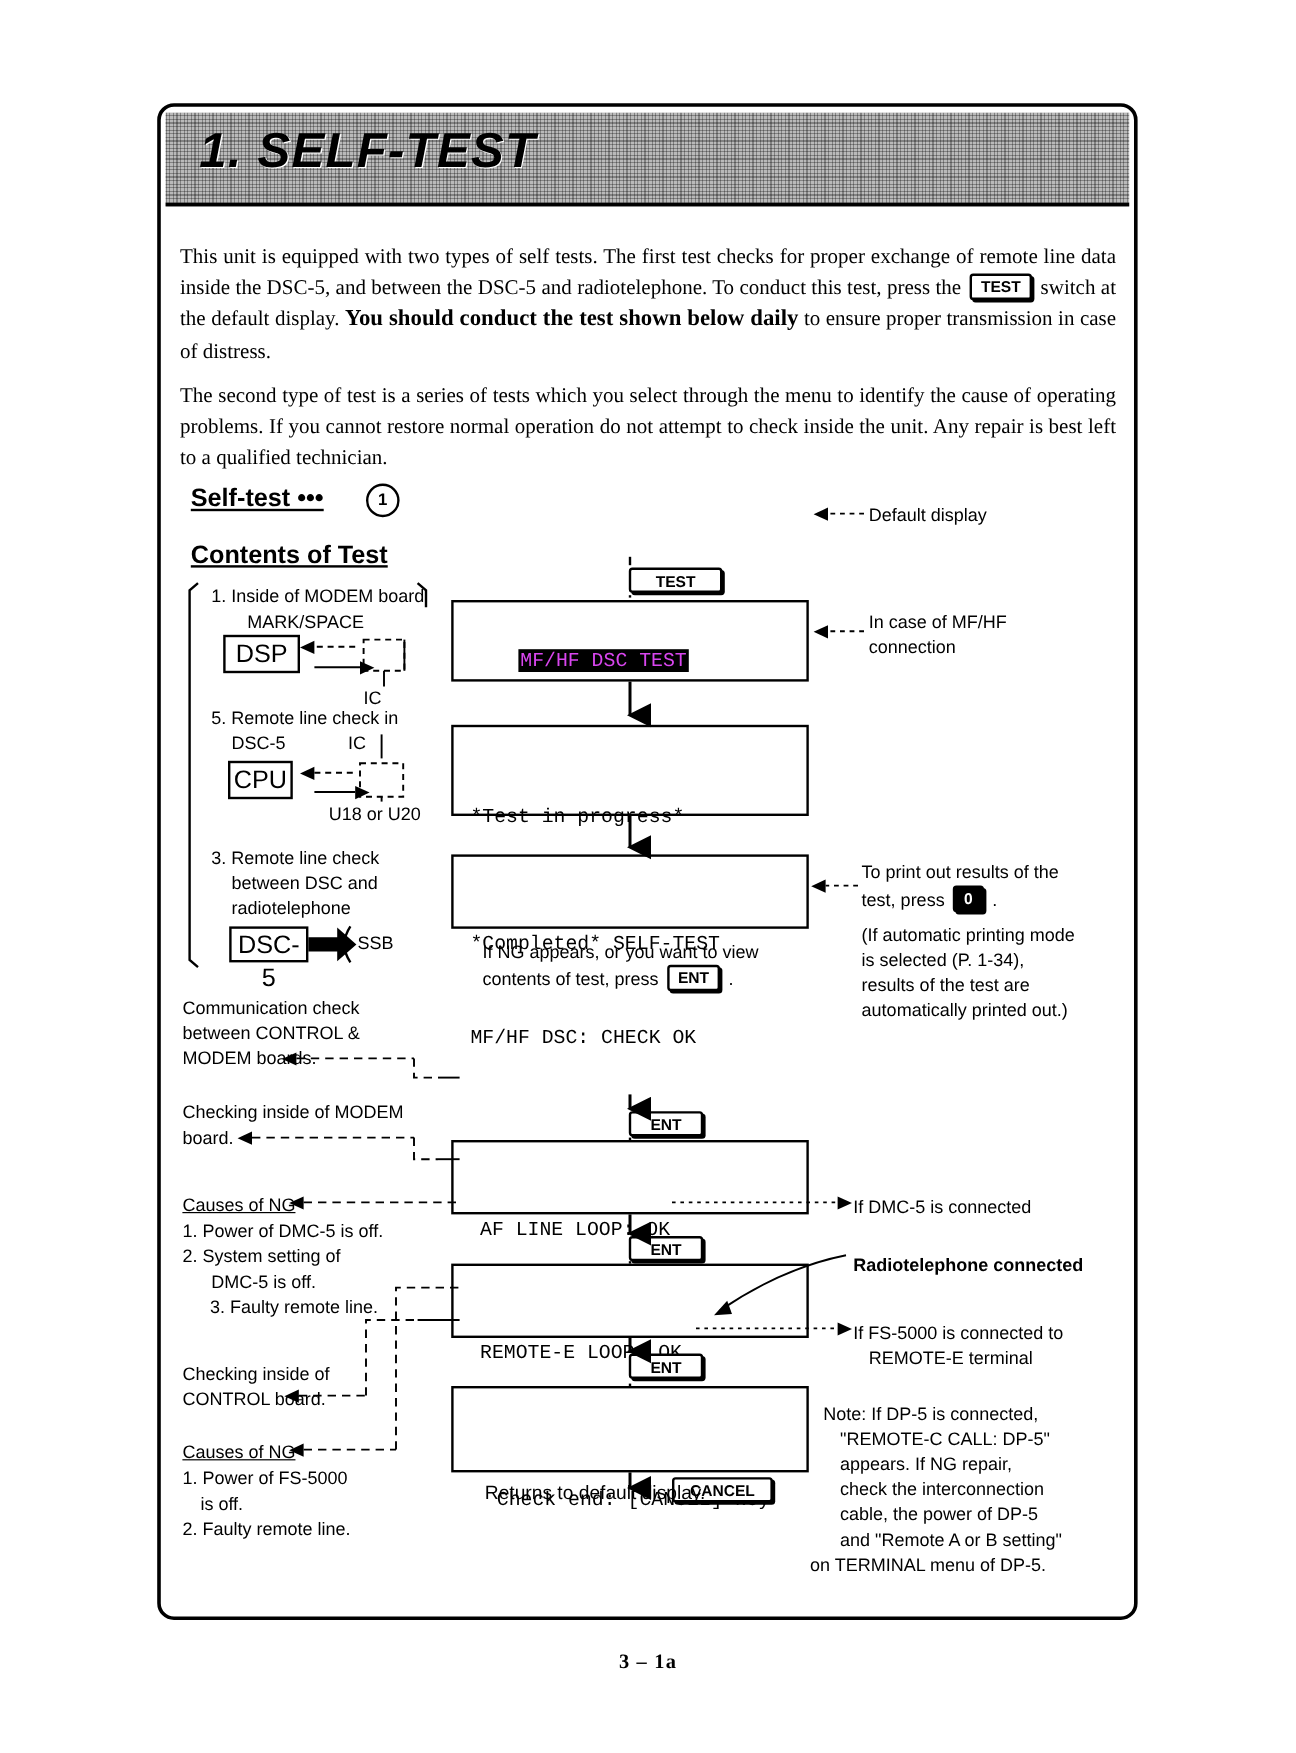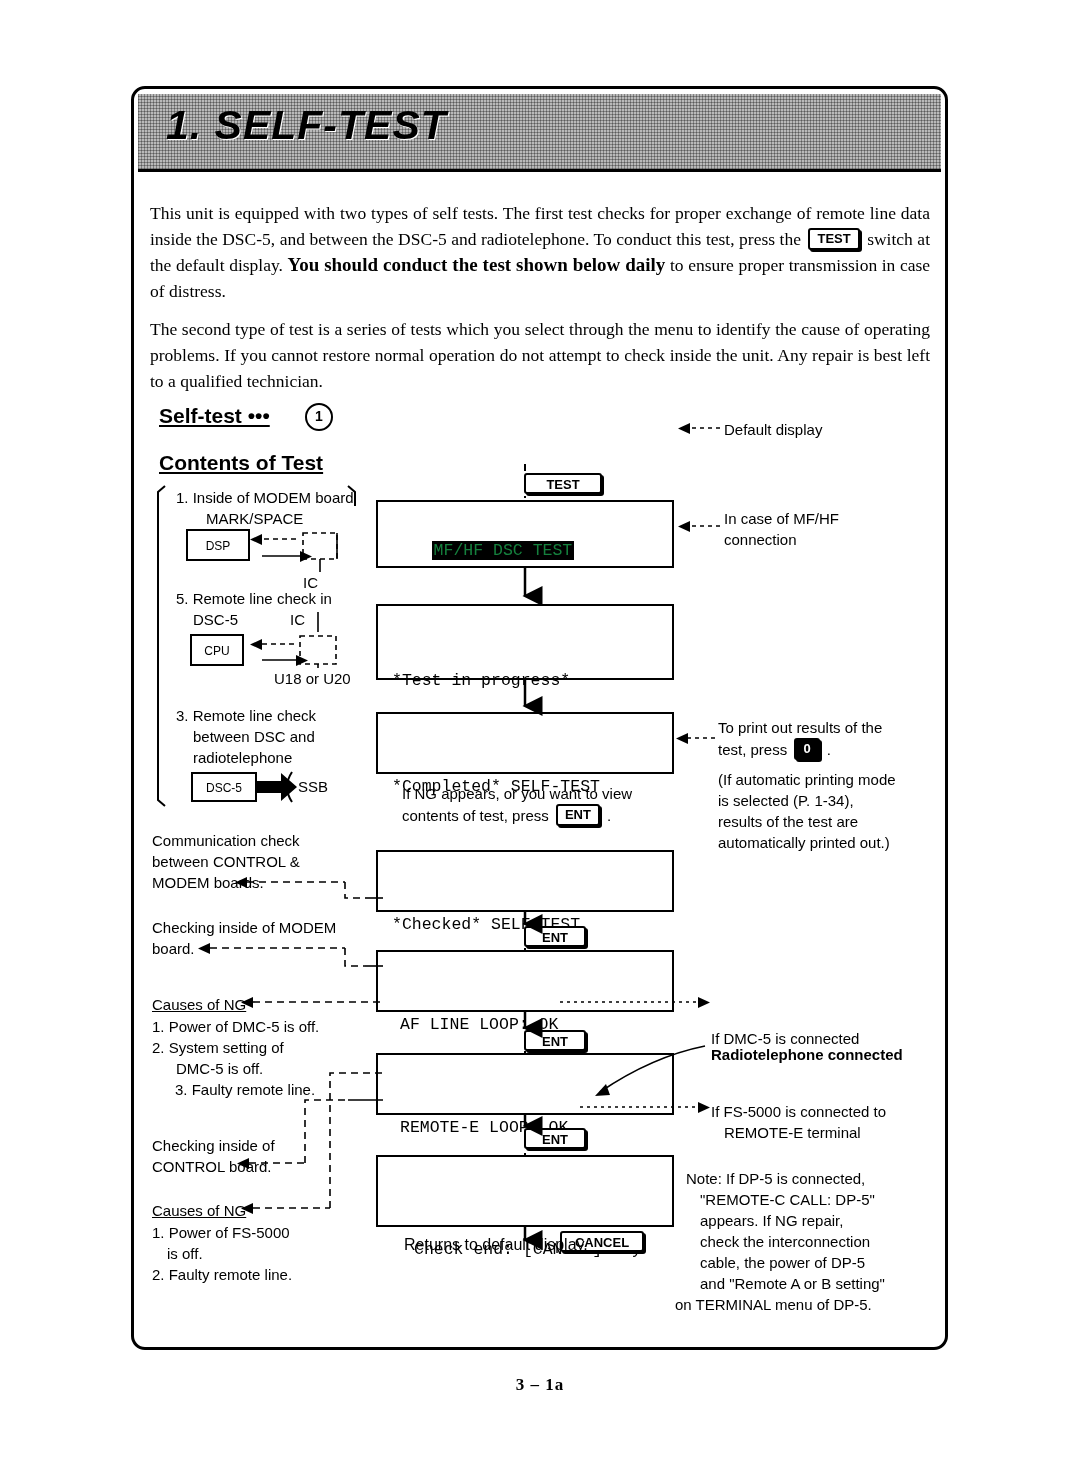--- a/index.html
+++ b/index.html
@@ -106,21 +106,21 @@
     background: #fff;
     box-sizing: border-box;
     font-family: "Liberation Mono", monospace;
     font-size: 16.5px;
     line-height: 26px;
     padding: 10px 14px;
     white-space: pre;
   }
   .lcd .inv {
     background: #000;
-    color: #15803d;
+    color: #d946ef;
     padding: 0 2px;
   }
   .cursor {
     display: inline-block;
     width: 9px; height: 15px;
     background: #000;
     vertical-align: -2px;
   }
   
   .flowkey {
@@ -137,21 +137,21 @@
     height: 21px;
     box-sizing: border-box;
   }
   
   .simplebox {
     position: absolute;
     border: 2px solid #000;
     background: #fff;
     box-sizing: border-box;
     font-family: "Liberation Sans", sans-serif;
-    font-size: 12px;
+    font-size: 21px;
     text-align: center;
     color: #000;
   }
   svg.overlay {
     position: absolute;
     left: 0; top: 0;
     width: 1080px; height: 1461px;
     pointer-events: none;
   }
   .footer {
@@ -239,24 +239,20 @@
   <div class="lcd" style="left:376px; top:604px; width:298px; height:76px;">
     <div>*Test in progress*</div>
     <div><span>Please wait </span><span class="cursor"></span></div>
   </div>
 
   <div class="lcd" style="left:376px; top:712px; width:298px; height:62px; padding-top:8px;">
     <div>*Completed* SELF-TEST</div>
     <div>MF/HF DSC: CHECK OK</div>
   </div>
 
-  <div class="lcd" style="left:376px; top:850px; width:298px; height:62px; padding-top:8px;">
-    <div>*Checked* SELF-TEST</div>
-    <div style="margin-left:8px;">MODEM BOARD: OK</div>
-  </div>
 
   <div class="lcd" style="left:376px; top:950px; width:298px; height:62px; padding-top:8px;">
     <div style="margin-left:8px;">AF LINE LOOP: OK</div>
     <div style="margin-left:8px;">REMOTE-A CALL: DMC-5</div>
   </div>
 
   <div class="lcd" style="left:376px; top:1053px; width:298px; height:62px; padding-top:8px;">
     <div style="margin-left:8px;">REMOTE-E LOOP: OK</div>
     <div style="margin-left:8px;">REMOTE-E CALL: FS-5000</div>
   </div>
@@ -287,21 +283,21 @@
   <div class="label" style="left:718px; top:738px;">
     <span>test, press</span>
     <span class="keybtn dark">0</span>
     <span>.</span>
   </div>
   <div class="label" style="left:718px; top:769px;">(If automatic printing mode</div>
   <div class="label" style="left:718px; top:790px;">is selected (P. 1-34),</div>
   <div class="label" style="left:718px; top:811px;">results of the test are</div>
   <div class="label" style="left:718px; top:832px;">automatically printed out.)</div>
 
-  <div class="label" style="left:711px; top:996px;margin-top:32px;">If DMC-5 is connected</div>
+  <div class="label" style="left:711px; top:996px;">If DMC-5 is connected</div>
   <div class="label" style="left:711px; top:1044px;font-weight:bold;">Radiotelephone connected</div>
   <div class="label" style="left:711px; top:1101px;">If FS-5000 is connected to</div>
   <div class="label" style="left:724px; top:1122px;">REMOTE-E terminal</div>
 
   <div class="label" style="left:686px; top:1168px;">Note: If DP-5 is connected,</div>
   <div class="label" style="left:700px; top:1189px;">"REMOTE-C CALL: DP-5"</div>
   <div class="label" style="left:700px; top:1210px;">appears. If NG repair,</div>
   <div class="label" style="left:700px; top:1231px;">check the interconnection</div>
   <div class="label" style="left:700px; top:1252px;">cable, the power of DP-5</div>
   <div class="label" style="left:700px; top:1273px;">and "Remote A or B setting"</div>

